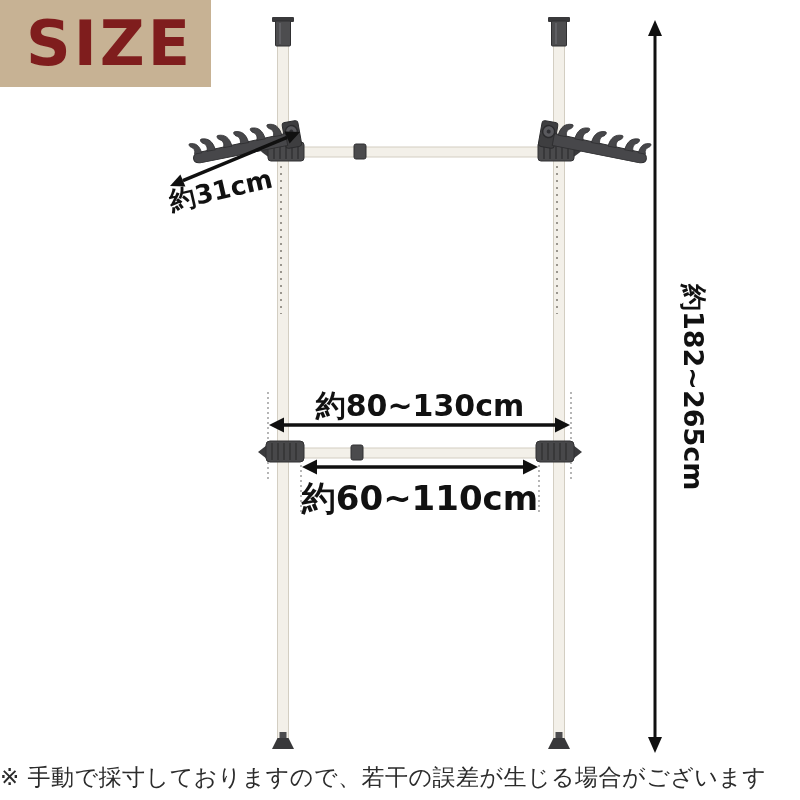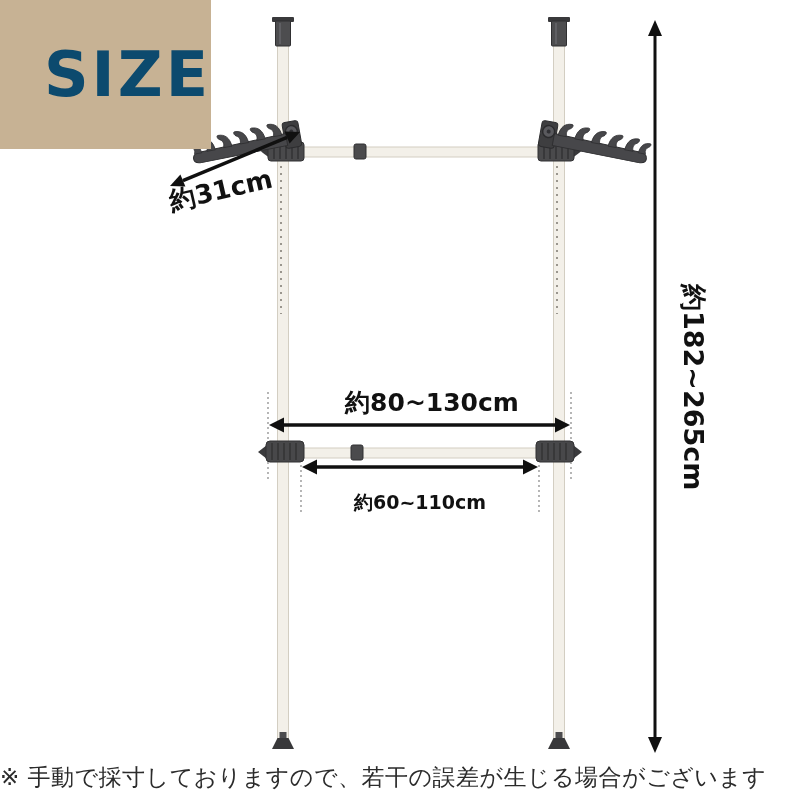--- a/index.html
+++ b/index.html
@@ -2,32 +2,32 @@
 <html><head>
 <meta charset="utf-8">
 <style>
   html,body{margin:0;padding:0;background:#ffffff;}
   #stage{
     position:relative;width:800px;height:800px;background:#ffffff;overflow:hidden;
     font-family:"DejaVu Sans","Liberation Sans",sans-serif;
   }
   #stage svg{position:absolute;left:0;top:0;}
   .badge{
-    position:absolute;left:0;top:0;width:211px;height:149px;
-    background:#c7b294;color:#0c4a6e;display:flex;align-items:center;
+    position:absolute;left:0;top:0;width:211px;height:87px;
+    background:#c7b294;color:#7f1d1d;display:flex;align-items:center;
     padding-left:26px;box-sizing:border-box;
-    font-size:62px;font-weight:bold;letter-spacing:3px;justify-content:flex-end;
+    font-size:62px;font-weight:bold;letter-spacing:3px;
   }
   .dim-label{
     position:absolute;color:#111111;font-weight:bold;line-height:1.15;
     text-align:center;white-space:nowrap;
   }
   .lbl-arm{left:146px;top:176px;width:150px;font-size:26px;transform:rotate(-13deg);transform-origin:center;}
-  .lbl-upper{left:312px;top:389px;width:240px;font-size:25px;}
-  .lbl-lower{left:300px;top:479px;width:240px;font-size:19px;margin-top:13px;}
+  .lbl-upper{left:300px;top:389px;width:240px;font-size:30px;}
+  .lbl-lower{left:300px;top:479px;width:240px;font-size:34px;}
   .lbl-height{left:593px;top:368px;width:200px;height:32px;font-size:27px;transform:rotate(90deg);transform-origin:center;}
   .note{
     position:absolute;left:0;top:762px;width:800px;text-align:left;
     color:#2b2b2b;font-size:23px;letter-spacing:0.5px;white-space:nowrap;
   }
 </style>
 </head>
 <body>
 
 <div id="stage">

